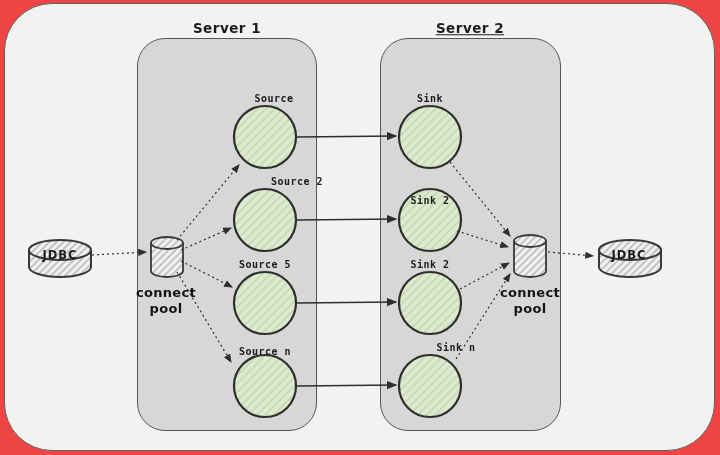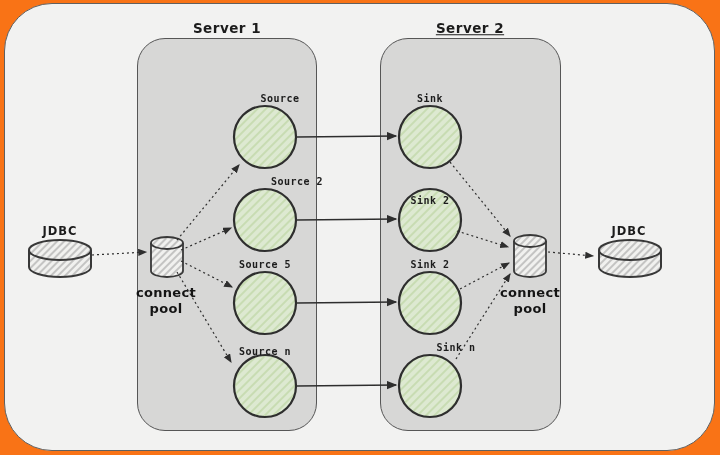--- a/index.html
+++ b/index.html
@@ -1,17 +1,17 @@
 <!DOCTYPE html>
 <html><head>
 <meta charset="utf-8">
 <style>
   html,body{margin:0;padding:0;background:#ffffff;}
   .stage{
-    position:relative;width:720px;height:455px;background:#f97316;
+    position:relative;width:720px;height:455px;background:#ef4444;
     font-family:"DejaVu Sans",sans-serif;color:#1e1e1e;overflow:hidden;
   }
   .outer-box{
     position:absolute;left:4px;top:3px;width:711px;height:448px;
     border:1.5px solid #606060;border-radius:48px;background:#f2f2f1;
     box-sizing:border-box;
   }
   .server-box{
     position:absolute;top:38px;width:180px;height:393px;
     border:1.5px solid #565656;border-radius:28px;background:#d7d7d6;
@@ -25,21 +25,21 @@
     white-space:nowrap;text-align:center;line-height:1;
   }
   .server-title{
     font-size:13.5px;font-weight:700;letter-spacing:0.5px;color:#1c1c1c;
   }
   .node-label{
     font-family:"DejaVu Sans Mono",monospace;font-size:10px;font-weight:700;
     color:#1c1c1c;letter-spacing:0.5px;
   }
   .db-label{
-    font-size:11.5px;font-weight:700;letter-spacing:1px;color:#1c1c1c;
+    font-size:11.5px;font-weight:700;letter-spacing:1px;color:#1c1c1c;margin-top:24px;
   }
   .pool-label{
     font-size:13px;font-weight:700;color:#141414;letter-spacing:0.3px;
   }
 </style>
 </head>
 <body>
 
 <div class="stage">
 
@@ -113,21 +113,21 @@
       <line x1="297" y1="137" x2="396" y2="136" marker-end="url(#ah)"></line>
       <line x1="297" y1="220" x2="396" y2="219" marker-end="url(#ah)"></line>
       <line x1="297" y1="303" x2="396" y2="302" marker-end="url(#ah)"></line>
       <line x1="297" y1="386" x2="396" y2="385" marker-end="url(#ah)"></line>
     </g>
   </svg>
 
   <div class="lbl server-title" style="left:227px;top:29px;">Server 1</div>
   <div class="lbl server-title" style="left:470px;top:29px;text-decoration:underline;">Server 2</div>
 
-  <div class="lbl node-label" style="left:280px;top:99px;">Source</div>
+  <div class="lbl node-label" style="left:274px;top:99px;">Source</div>
   <div class="lbl node-label" style="left:265px;top:182px;margin-left:32px;">Source 2</div>
   <div class="lbl node-label" style="left:265px;top:265px;">Source 5</div>
   <div class="lbl node-label" style="left:265px;top:352px;">Source n</div>
 
   <div class="lbl node-label" style="left:430px;top:99px;">Sink</div>
   <div class="lbl node-label" style="left:430px;top:172px;margin-top:29px;">Sink 2</div>
   <div class="lbl node-label" style="left:430px;top:265px;">Sink 2</div>
   <div class="lbl node-label" style="left:456px;top:348px;">Sink n</div>
 
   <div class="lbl db-label" style="left:60px;top:232px;">JDBC</div>

